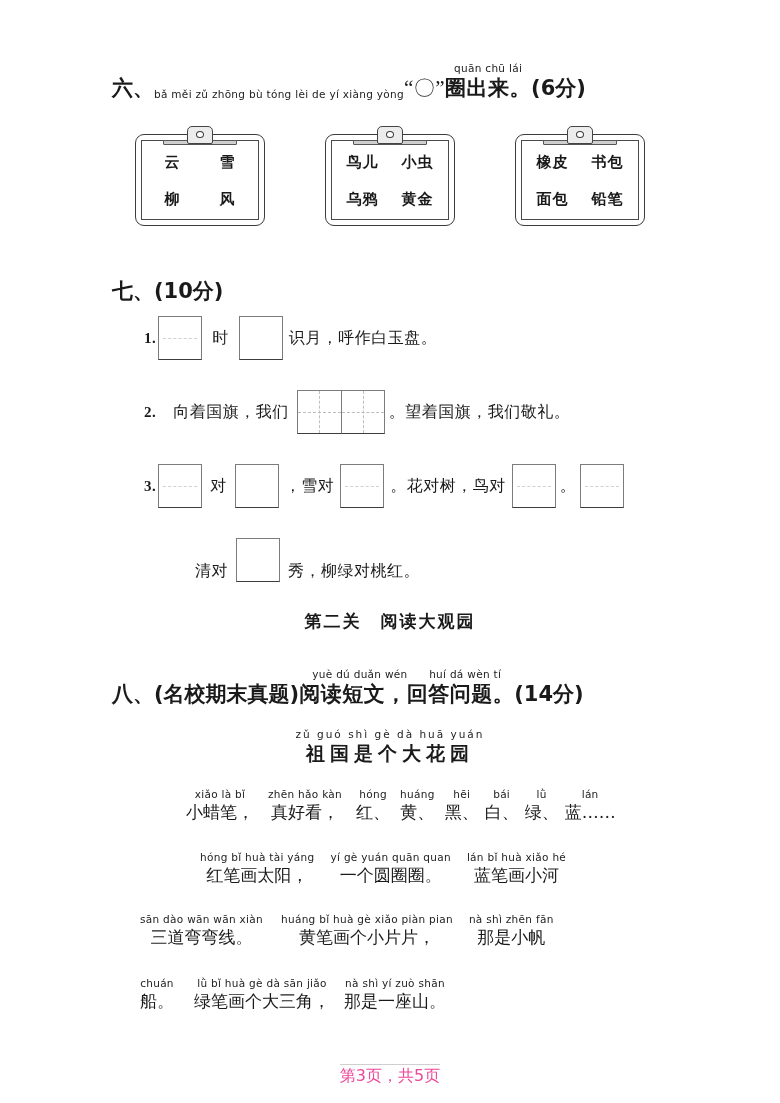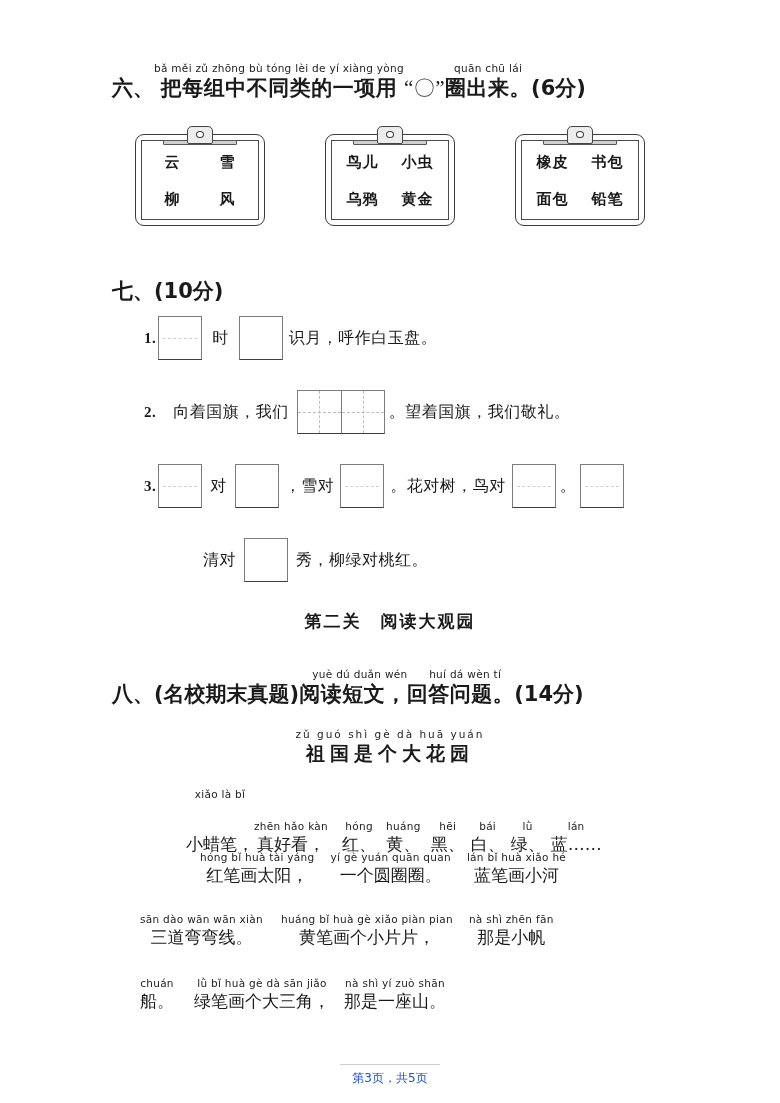--- a/index.html
+++ b/index.html
@@ -247,42 +247,41 @@
   }
 
   
   .footer {
     position: absolute;
     left: 0;
     bottom: 16px;
     width: 780px;
     text-align: center;
     font-family: "DejaVu Sans", "Liberation Sans", sans-serif;
-    font-size: 12px;
-    color: #1d4ed8;
+    font-size: 16px;
+    color: #ec4899;
   }
   .footer-rule {
     position: absolute;
     left: 340px;
     bottom: 38px;
     width: 100px;
     height: 0;
     border-top: 1px solid #cfcfcf;
   }
 </style>
 </head>
 <body>
 
 <div class="page">
 
   <div class="section-head" style="top:62px;">
     <span class="sec-num">六、</span>
     <span class="ruby">
       <span class="py">bǎ měi zǔ zhōng bù tóng lèi de yí xiàng yòng</span>
-      <span class="hz">把每组中不同类的一项用</span>
     </span>
     <span class="plain">
       <span class="py">x</span>
       <span class="hz">“</span>
     </span>
     <span class="plain">
       <span class="py">x</span>
       <span class="hz">〇</span>
     </span>
     <span class="plain">
@@ -397,21 +396,21 @@
     <span class="q-text" style="margin:0 6px;">。花对树，鸟对</span>
     <div class="box">
         <span class="faint-cross"></span>
       </div>
     <span class="q-text" style="margin:0 4px;">。</span>
     <div class="box">
         <span class="faint-cross"></span>
       </div>
   </div>
 
-  <div class="q-row" style="left:188px; top:538px;">
+  <div class="q-row" style="left:180px; top:538px;align-items:flex-end;">
     <span class="q-text" style="margin-right:8px;">清对</span>
     <div class="box"></div>
     <span class="q-text" style="margin-left:8px;">秀，柳绿对桃红。</span>
   </div>
 
   <div class="stage" style="top:610px;">第二关　阅读大观园</div>
 
   <div class="section-head" style="top:668px;">
     <span class="sec-num">八、</span>
     <span class="plain">
@@ -429,21 +428,21 @@
   </div>
 
   <div class="passage-title" style="top:728px;">
     <span class="ruby">
       <span class="py" style="letter-spacing:2px;">zǔ guó shì gè dà huā yuán</span>
       <span class="hz">祖国是个大花园</span>
     </span>
   </div>
 
   <div class="passage-line" style="left:186px; top:788px;">
-    <span class="ruby" style="gap:32px;">
+    <span class="ruby" style="margin-right:14px;">
       <span class="py">xiǎo là bǐ</span>
       <span class="hz">小蜡笔，</span>
     </span>
     <span class="ruby" style="margin-right:14px;">
       <span class="py">zhēn hǎo kàn</span>
       <span class="hz">真好看，</span>
     </span>
     <span class="ruby" style="margin-right:10px;">
       <span class="py">hóng</span>
       <span class="hz">红、</span>

